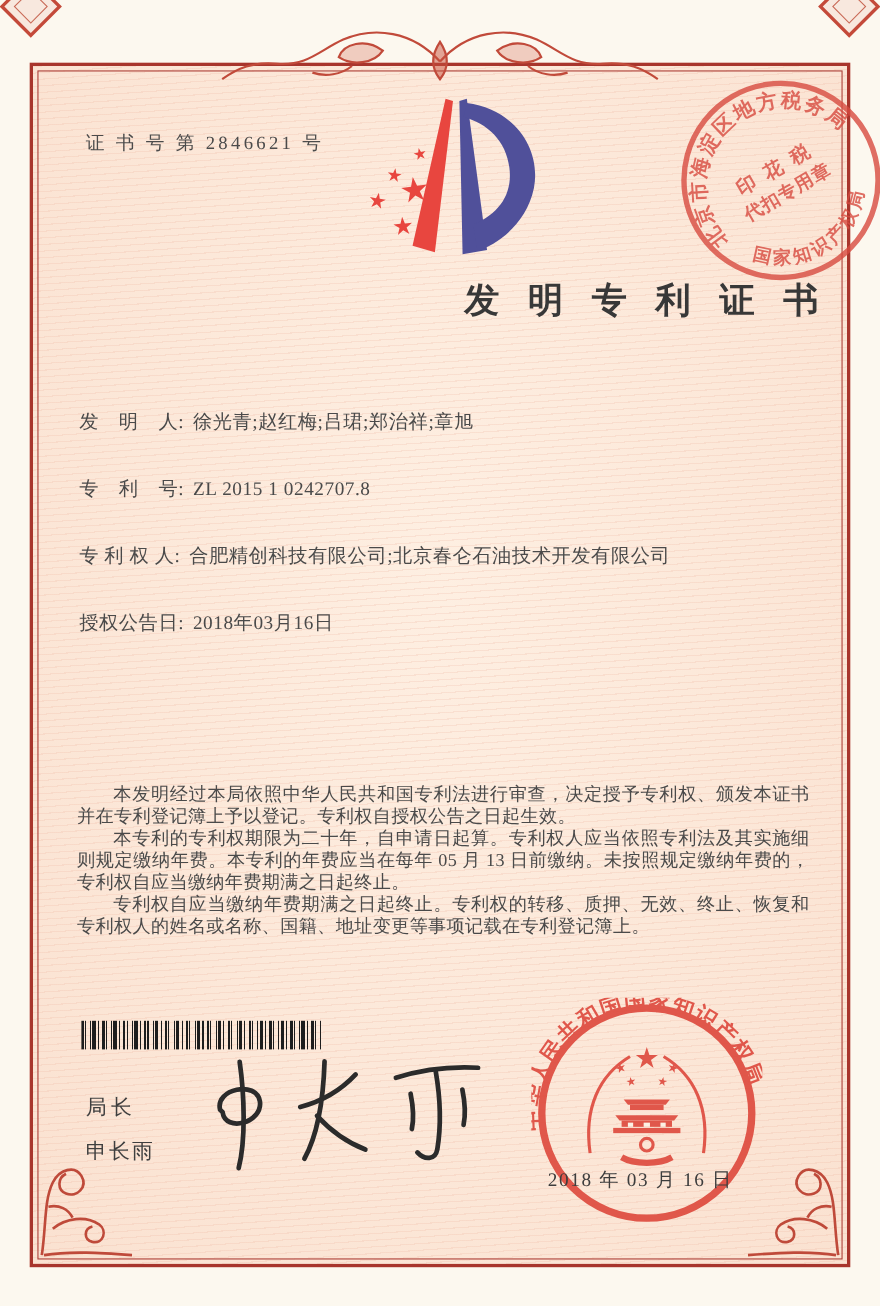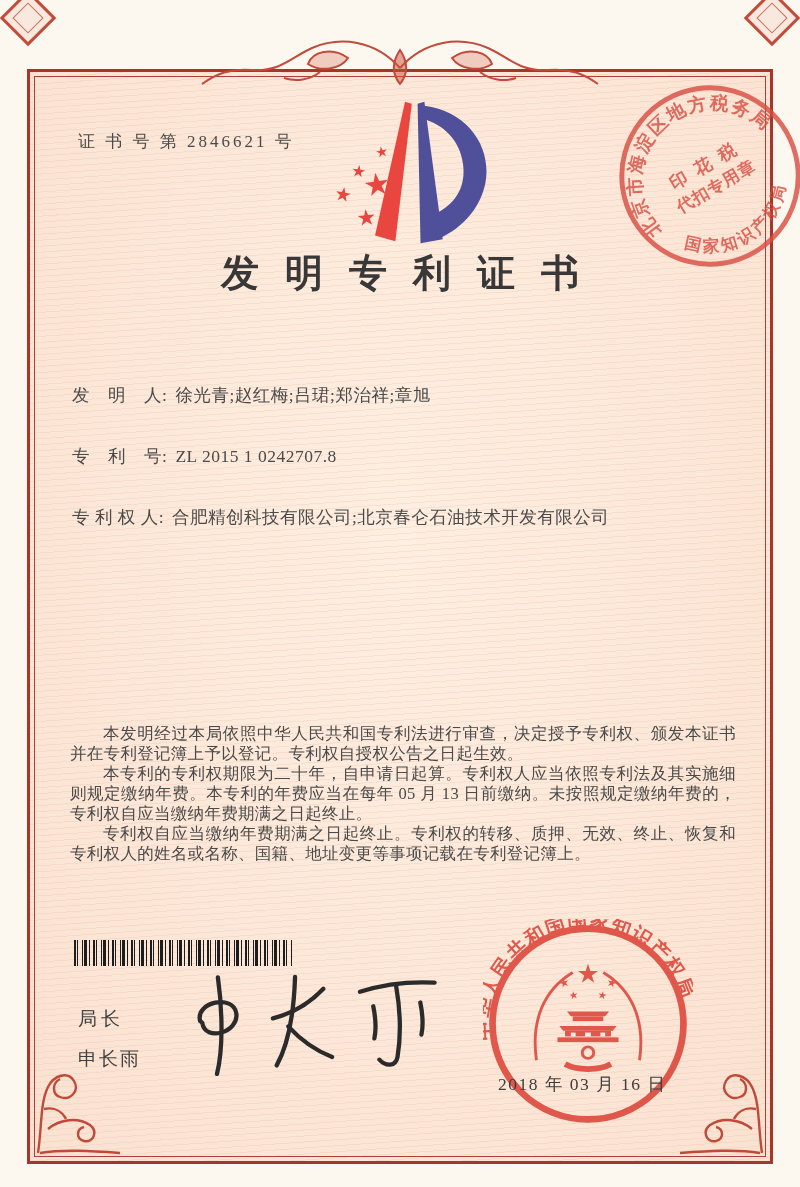--- a/index.html
+++ b/index.html
@@ -1,21 +1,21 @@
 <!DOCTYPE html>
 <html><head>
 <meta charset="utf-8">
 <style>
   html,body{margin:0;padding:0;}
   body{
     width:800px;height:1187px;position:relative;overflow:hidden;
     background:#fcf8ef;
     font-family:"Liberation Serif","DejaVu Serif",serif;
   }
-  .page{position:absolute;inset:0;margin-top:12px;}
+  .page{position:absolute;inset:0;}
 
   
   .corner-diamond{
     position:absolute;width:34px;height:34px;
     border:3px solid #c44a3a;transform:rotate(45deg);
     background:rgba(220,120,100,.12);
   }
   .corner-diamond::after{
     content:"";position:absolute;inset:6px;border:1px solid #c96a57;
   }
@@ -37,22 +37,22 @@
   .bottom-scroll.left{left:4px;}
   .bottom-scroll.right{right:4px;transform:scaleX(-1);}
 
   
   .cert-no{
     position:absolute;left:48px;top:58px;
     font-size:17px;letter-spacing:3px;color:#4b4b4b;
   }
   .logo{position:absolute;left:292px;top:26px;}
   .title{
-    position:absolute;left:0;right:0;top:176px;margin:0;
-    text-align:center;font-size:38px;font-weight:600;color:#383838;
+    position:absolute;left:0;right:0;top:192px;margin:0;
+    text-align:right;font-size:32px;font-weight:600;color:#383838;
     letter-spacing:26px;text-indent:26px;
   }
   .fields{position:absolute;left:42px;right:26px;top:312px;}
   .field{margin-bottom:39px;font-size:17.5px;color:#4a4a4a;letter-spacing:.5px;line-height:22px;}
   .flabel{margin-right:8px;}
   .paras{position:absolute;left:40px;right:34px;top:652px;}
   .paras p{
     margin:0;font-size:16.5px;line-height:20px;color:#4a4a4a;
     text-indent:2em;text-align:justify;letter-spacing:.3px;
   }
@@ -148,20 +148,23 @@
 
     <div class="fields">
       <div class="field">
         <span class="flabel">发　明　人:</span><span class="fvalue">徐光青;赵红梅;吕珺;郑治祥;章旭</span>
       </div>
       <div class="field">
         <span class="flabel">专　利　号:</span><span class="fvalue">ZL 2015 1 0242707.8</span>
       </div>
       <div class="field">
         <span class="flabel">专 利 权 人:</span><span class="fvalue">合肥精创科技有限公司;北京春仑石油技术开发有限公司</span>
+      </div>
+      <div class="field">
+        <span class="flabel">授权公告日:</span><span class="fvalue">2018年03月16日</span>
       </div>
     </div>
 
     <div class="paras">
       <p>本发明经过本局依照中华人民共和国专利法进行审查，决定授予专利权、颁发本证书并在专利登记簿上予以登记。专利权自授权公告之日起生效。</p>
       <p>本专利的专利权期限为二十年，自申请日起算。专利权人应当依照专利法及其实施细则规定缴纳年费。本专利的年费应当在每年 05 月 13 日前缴纳。未按照规定缴纳年费的，专利权自应当缴纳年费期满之日起终止。</p>
       <p>专利权自应当缴纳年费期满之日起终止。专利权的转移、质押、无效、终止、恢复和专利权人的姓名或名称、国籍、地址变更等事项记载在专利登记簿上。</p>
     </div>
 
     <div class="barcode"></div>

